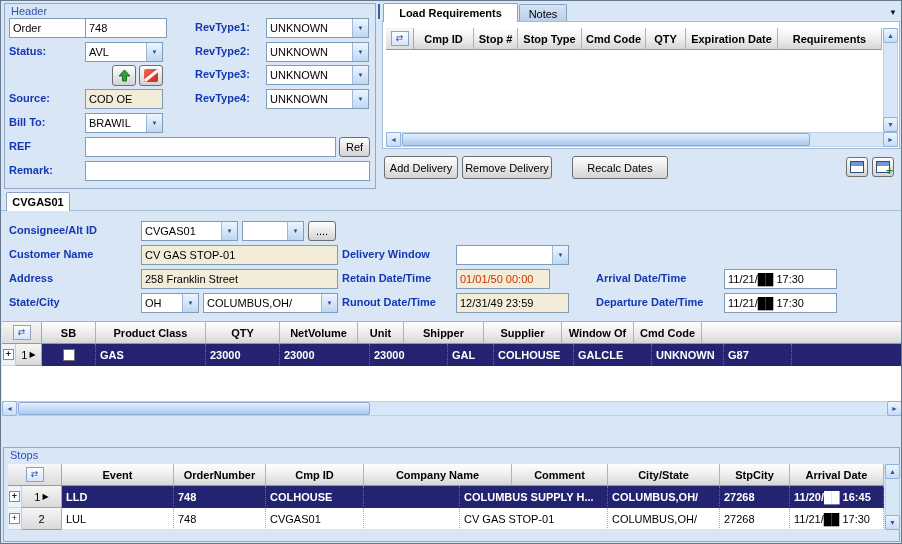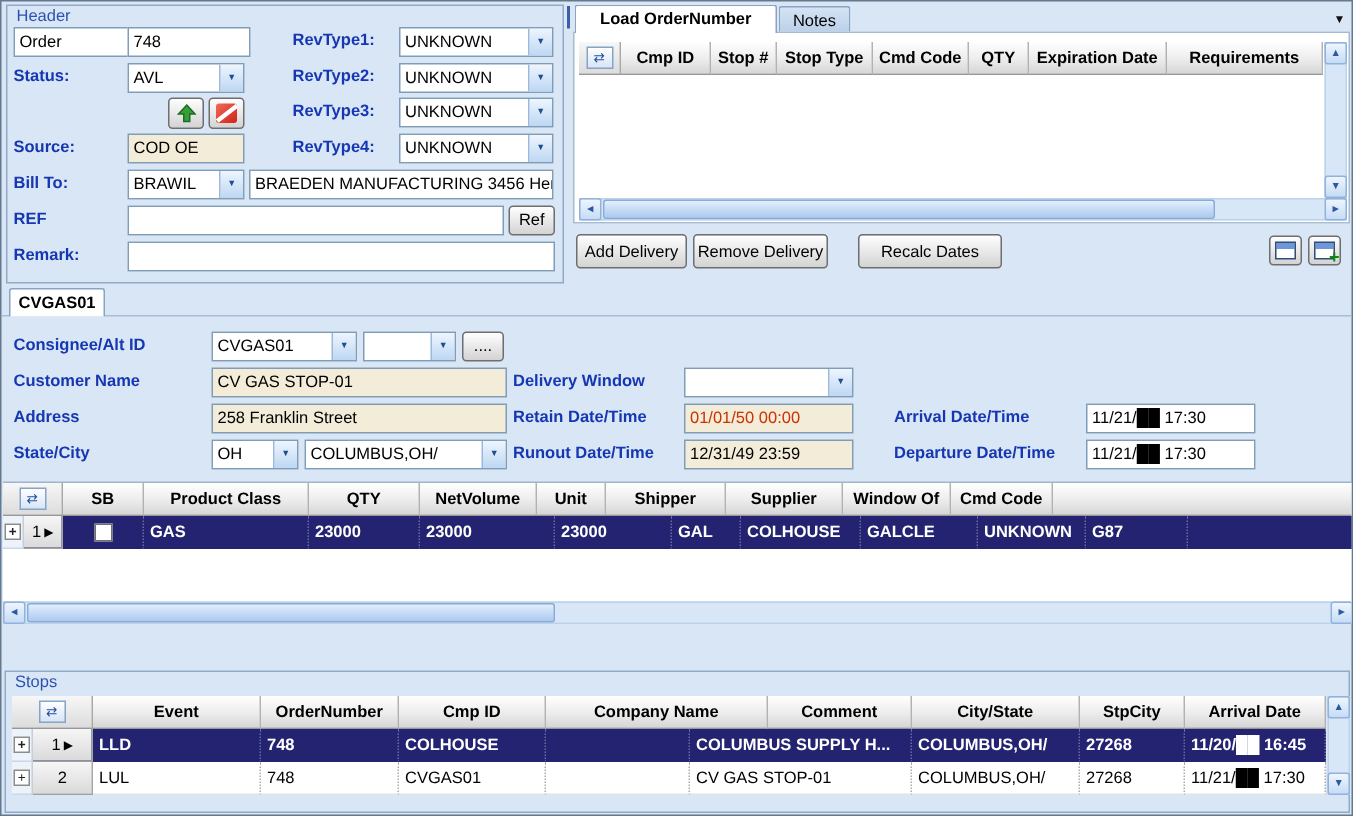--- a/index.html
+++ b/index.html
@@ -101,32 +101,31 @@
     <div class="combo" style="left:261px;top:85px;width:103px">
       <span>UNKNOWN</span>
       <span class="cbtn">▼</span>
     </div>
 
     <span class="lbl" style="left:4px;top:112px">Bill To:</span>
     <div class="combo" style="left:80px;top:109px;width:78px">
       <span>BRAWIL</span>
       <span class="cbtn">▼</span>
     </div>
-    <div class="txt" style="left:161px;top:109px;width:203px">BRAEDEN MANUFACTURING 3456 Her</div>
 
     <span class="lbl" style="left:4px;top:136px">REF</span>
     <div class="txt" style="left:80px;top:133px;width:251px"></div>
     <div class="btn" style="left:334px;top:133px;width:31px;height:20px">Ref</div>
 
     <span class="lbl" style="left:4px;top:160px">Remark:</span>
     <div class="txt" style="left:80px;top:157px;width:285px"></div>
   </div>
 
   <div class="vline" style="left:377px;top:3px;height:15px"></div>
-  <div class="tab active" style="left:382px;top:2px;width:135px;height:19px">Load OrderNumber</div>
+  <div class="tab active" style="left:382px;top:2px;width:135px;height:19px">Load Requirements</div>
   <div class="tab" style="left:518px;top:3px;width:48px;height:18px">Notes</div>
   <span class="ofl" style="left:888px;top:7px">▼</span>
 
   <div class="abs tabpage" style="left:381px;top:20px;width:518px;height:128px">
     <div class="abs" style="left:3px;top:6px;width:496px">
       <div class="grow">
         <div class="cornercell" style="width:28px">
           <span class="cornerbtn">⇄</span>
         </div>
         <div class="gh" style="width:60px">Cmp ID</div>
@@ -178,21 +177,21 @@
   <div class="txt ro" style="left:140px;top:244px;width:197px">CV GAS STOP-01</div>
   <span class="lbl" style="left:341px;top:247px">Delivery Window</span>
   <div class="combo" style="left:455px;top:244px;width:113px">
     <span></span>
     <span class="cbtn">▼</span>
   </div>
 
   <span class="lbl" style="left:8px;top:271px">Address</span>
   <div class="txt ro" style="left:140px;top:268px;width:197px">258 Franklin Street</div>
   <span class="lbl" style="left:341px;top:271px">Retain Date/Time</span>
-  <div class="txt ro red" style="left:455px;top:268px;width:113px">01/01/50 00:00</div>
+  <div class="txt ro red" style="left:455px;top:268px;width:94px">01/01/50 00:00</div>
   <span class="lbl" style="left:595px;top:271px">Arrival Date/Time</span>
   <div class="txt" style="left:723px;top:268px;width:113px">11/21/██ 17:30</div>
 
   <span class="lbl" style="left:8px;top:295px">State/City</span>
   <div class="combo" style="left:140px;top:292px;width:58px">
     <span>OH</span>
     <span class="cbtn">▼</span>
   </div>
   <div class="combo ro" style="left:202px;top:292px;width:135px">
     <span>COLUMBUS,OH/</span>

